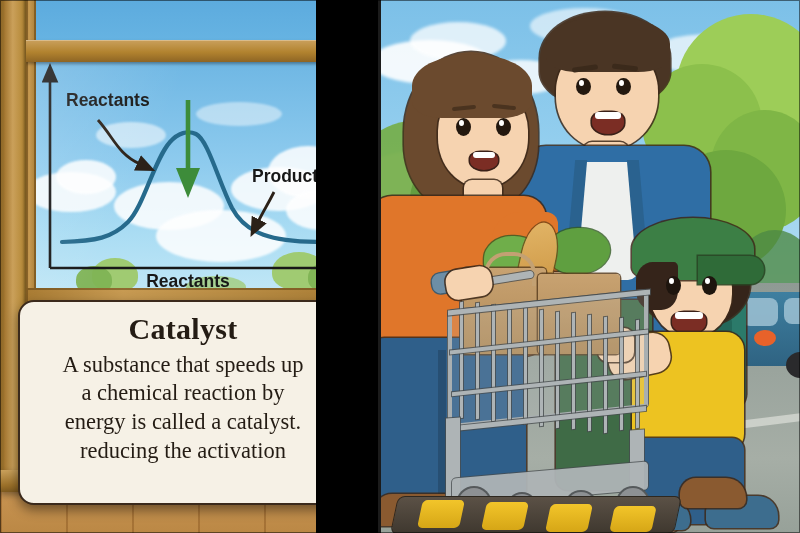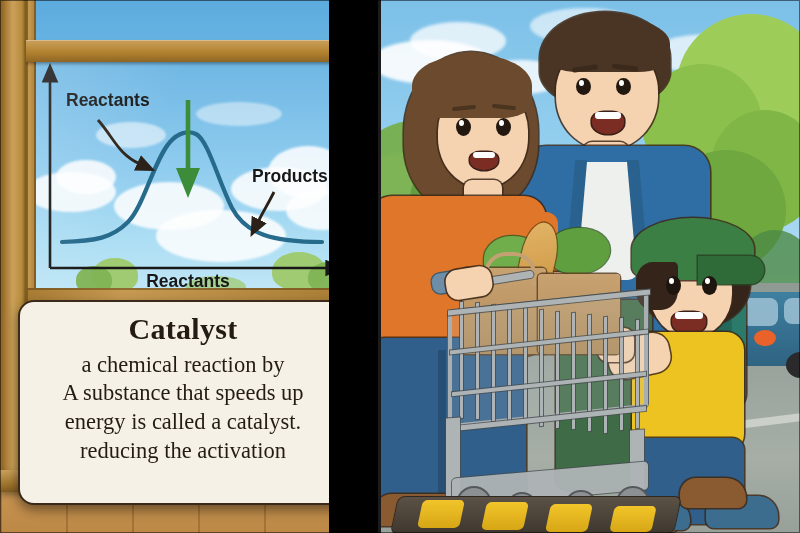--- a/index.html
+++ b/index.html
@@ -2,21 +2,21 @@
 <html><head>
 <meta charset="utf-8">
 <style>
   html,body{margin:0;padding:0;background:#000;}
   #stage{
     position:relative;width:800px;height:533px;overflow:hidden;
     font-family:"Liberation Sans", sans-serif;
   }
 
   
-  #left-panel{position:absolute;left:0;top:0;width:316px;height:533px;overflow:hidden;background:#b08f63;padding-left:13px;}
+  #left-panel{position:absolute;left:0;top:0;width:316px;height:533px;overflow:hidden;background:#b08f63;}
 
   
   .wall{position:absolute;left:0;top:0;width:380px;height:533px;
         background:linear-gradient(180deg,#c9a97c 0%,#c2a173 55%,#b08f63 100%);}
   .wall-tex{position:absolute;inset:0;opacity:.22;
         background:repeating-linear-gradient(90deg,rgba(255,255,255,.10) 0 2px,rgba(0,0,0,.05) 2px 5px);}
 
   
   .floor{position:absolute;left:0;bottom:0;width:380px;height:58px;
         background:linear-gradient(180deg,#cf9f63 0%,#c5914f 40%,#bb8845 100%);}
@@ -214,22 +214,22 @@
     <div class="mullion"></div>
 
     <div class="casing-l2"></div>
     <div class="casing-l"></div>
     <div class="casing-r"></div>
     <div class="sill"></div>
 
     <div id="definition-card">
       <div id="card-title">Catalyst</div>
       <div id="card-body">
+        <div>A substance that speeds up</div>
         <div>a chemical reaction by</div>
-        <div>A substance that speeds up</div>
         <div>energy is called a catalyst.</div>
         <div>reducing the activation</div>
       </div>
     </div>
   </div>
 
   <div id="right-panel">
 
     <div class="rcloud" style="left:-10px;top:40px;width:120px;height:44px;"></div>
     <div class="rcloud" style="left:30px;top:22px;width:96px;height:38px;opacity:.75;"></div>

